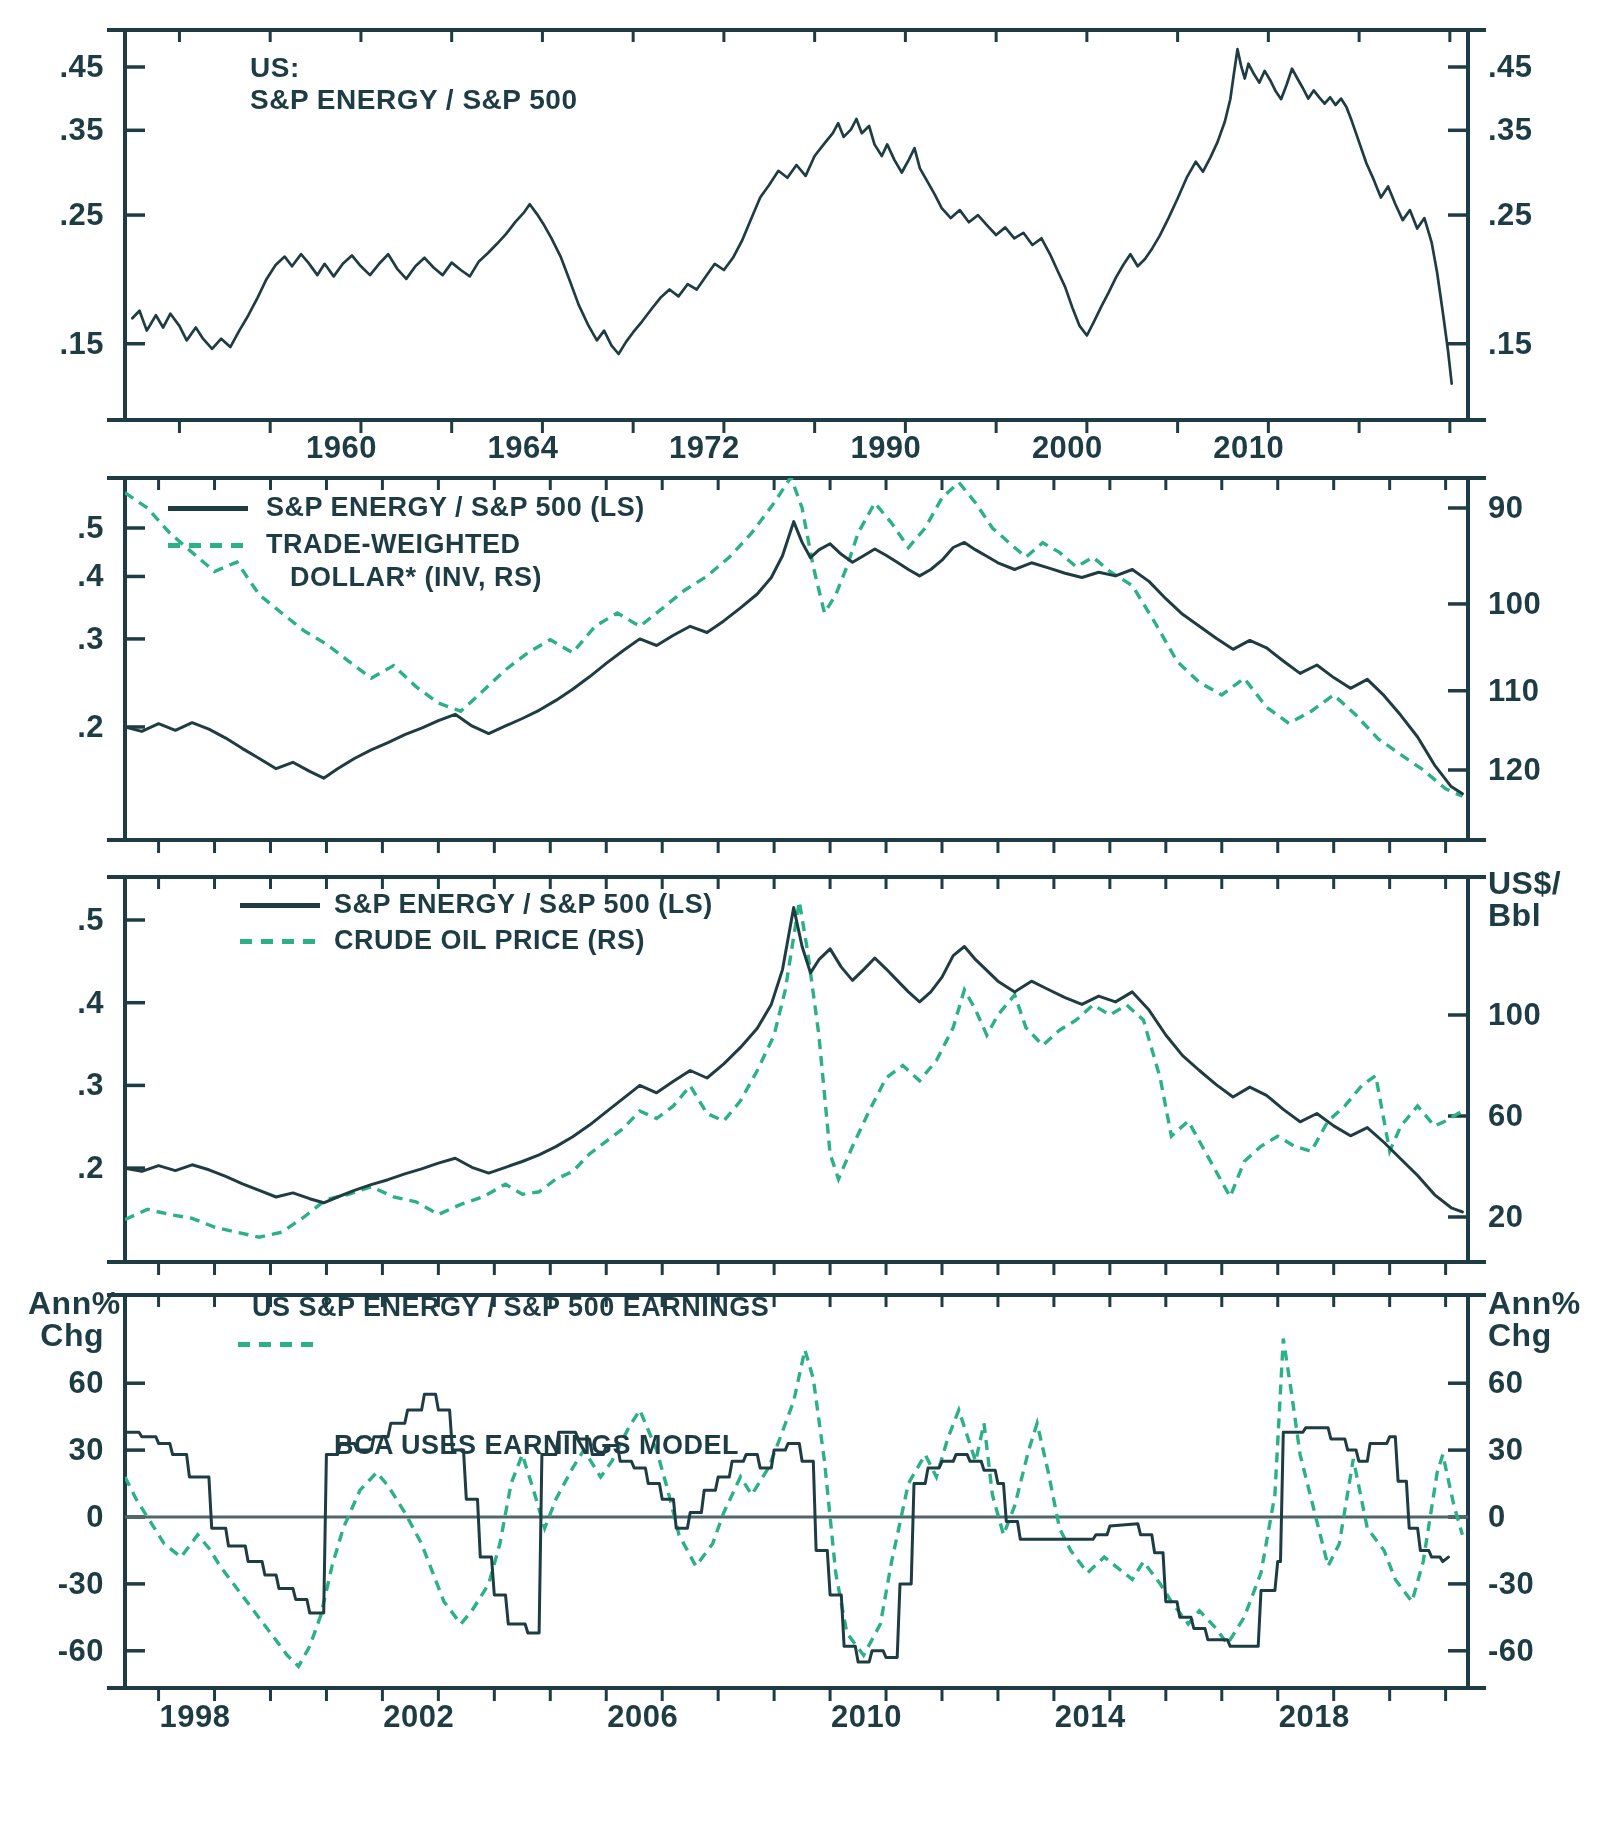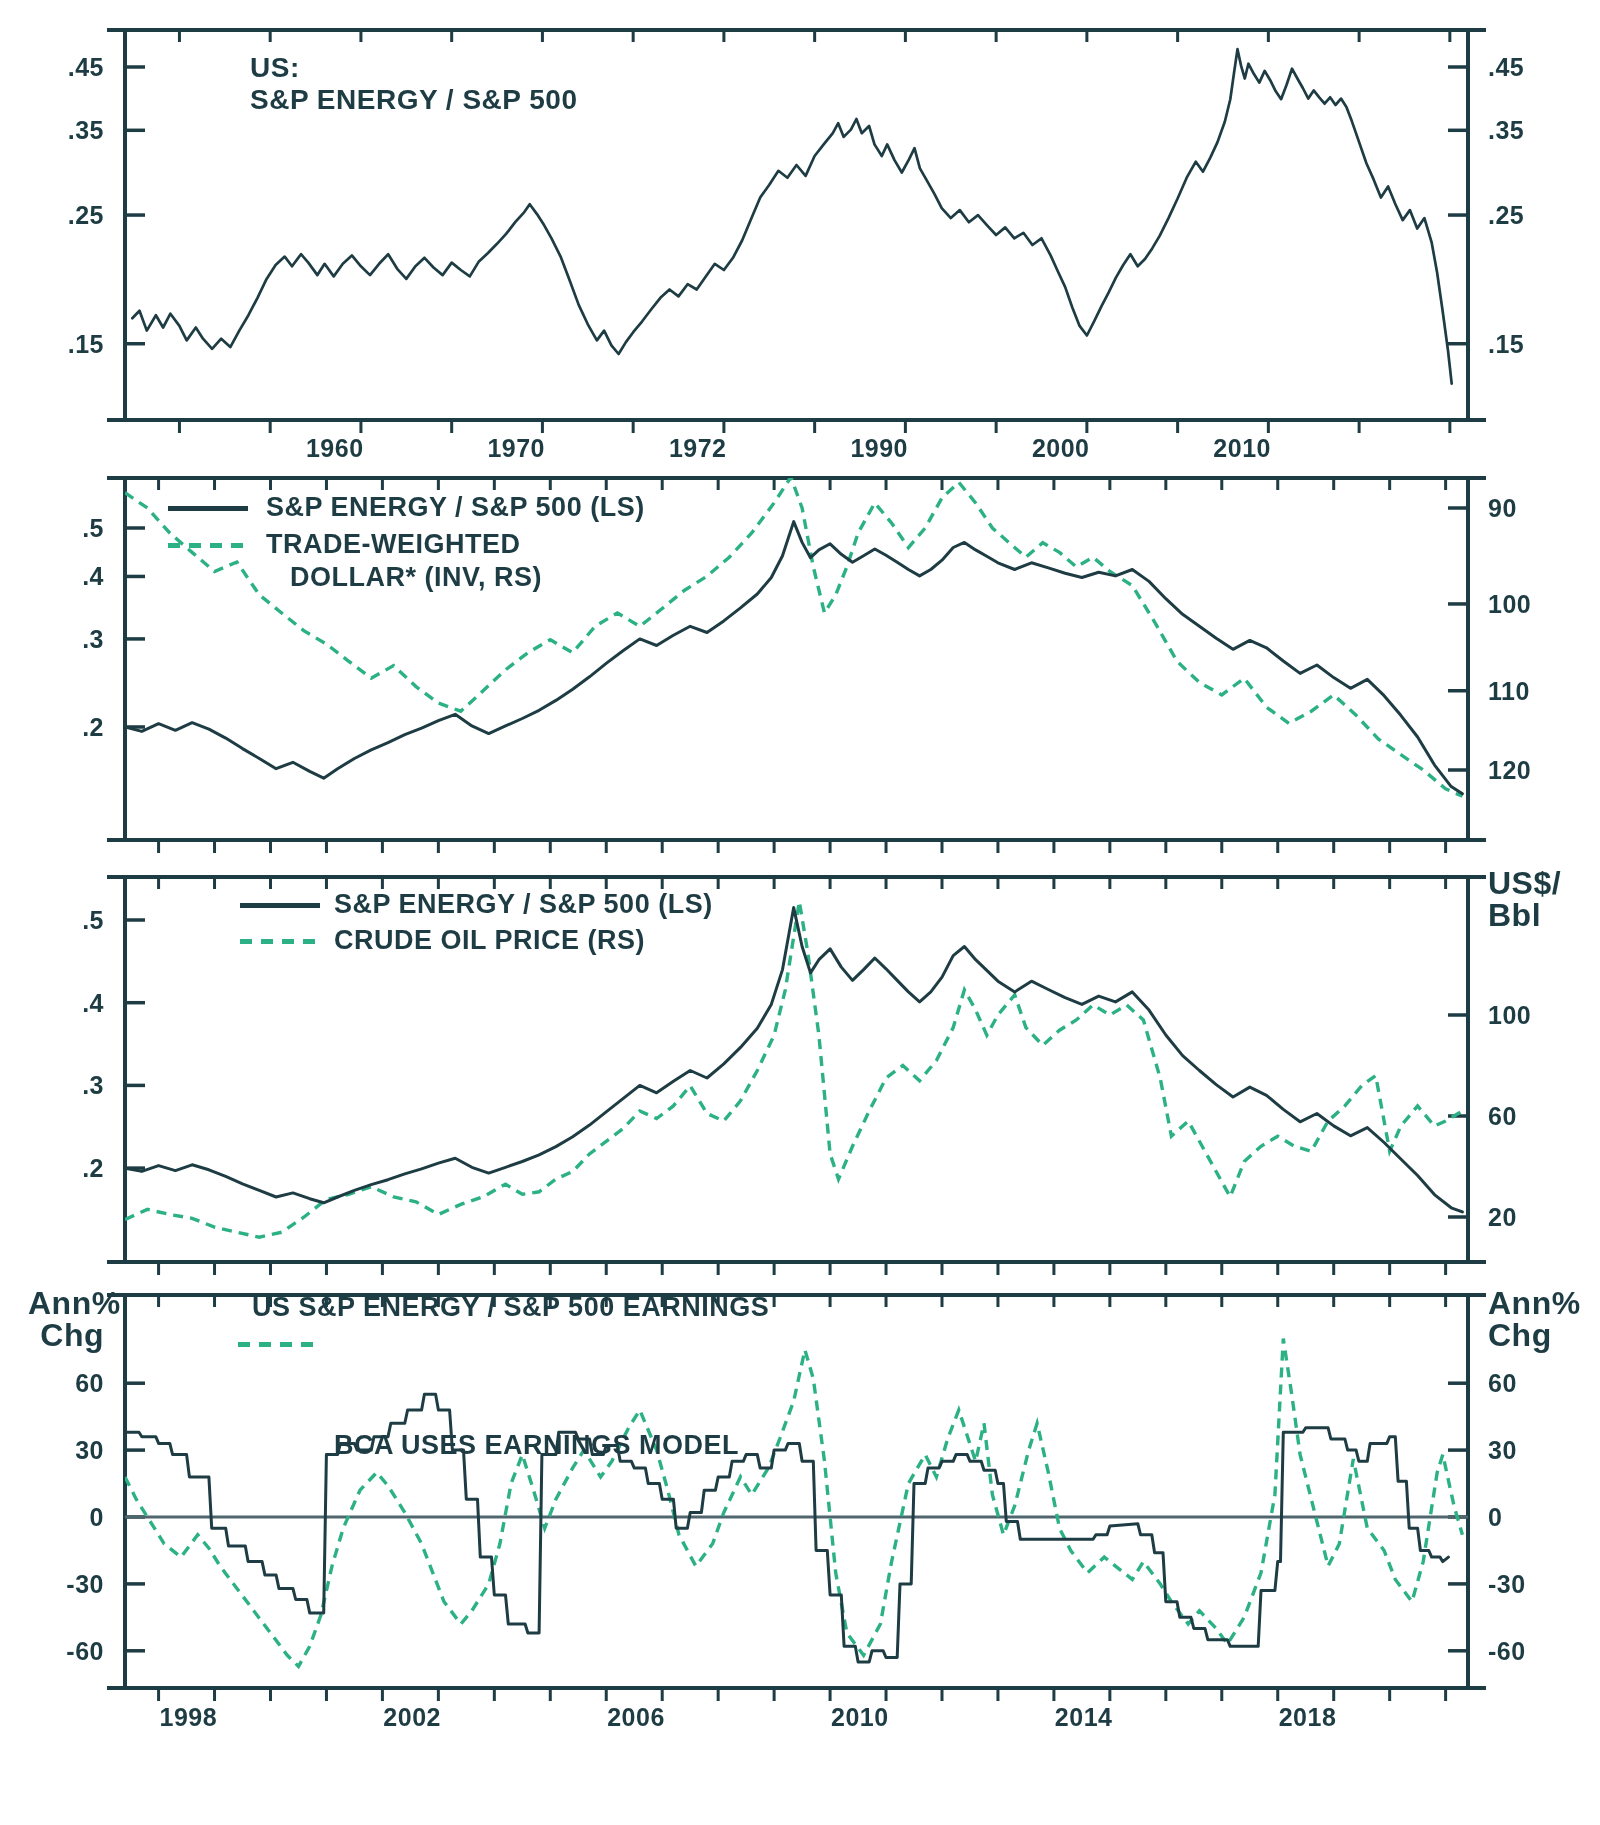--- a/index.html
+++ b/index.html
@@ -10,21 +10,21 @@
   }
   html,body{margin:0;padding:0;background:#ffffff;}
   body{
     width:1600px;height:1825px;position:relative;overflow:hidden;
     font-family:"Liberation Sans", sans-serif;
     color:var(--ink);
   }
   #stage{position:absolute;left:0;top:0;width:1600px;height:1825px;}
   svg{position:absolute;left:0;top:0;}
   .lbl{position:absolute;font-weight:bold;white-space:nowrap;letter-spacing:.5px;}
-  .num{font-size:25px;line-height:30px;}
+  .num{font-size:31px;line-height:30px;}
   .ynum-l{width:76px;text-align:right;}
   .ynum-r{width:90px;text-align:left;}
   .xnum{width:110px;text-align:left;}
   .title{font-size:28px;line-height:31px;}
   .legend-text{font-size:27px;line-height:30px;}
   .unit{font-size:32px;line-height:30px;}
   .swatch-solid{position:absolute;height:5px;background:var(--ink);}
   .swatch-dash{position:absolute;height:5px;background:repeating-linear-gradient(90deg,var(--green) 0 12px,rgba(0,0,0,0) 12px 21px);}
   .footer-src{font-size:23px;letter-spacing:.6px;}
   .brand{font-family:"Liberation Serif", serif;font-weight:bold;color:var(--brand);font-size:30px;letter-spacing:.5px;}
@@ -316,21 +316,21 @@
 
 <div class="lbl num ynum-l" style="left: 28px; top: 52px;">.45</div>
     <div class="lbl num ynum-l" style="left: 28px; top: 115.304px;">.35</div>
     <div class="lbl num ynum-l" style="left: 28px; top: 200.058px;">.25</div>
     <div class="lbl num ynum-l" style="left: 28px; top: 328.73px;">.15</div>
     <div class="lbl num ynum-r" style="left: 1488px; top: 52px;">.45</div>
     <div class="lbl num ynum-r" style="left: 1488px; top: 115.304px;">.35</div>
     <div class="lbl num ynum-r" style="left: 1488px; top: 200.058px;">.25</div>
     <div class="lbl num ynum-r" style="left: 1488px; top: 328.73px;">.15</div>
     <div class="lbl num xnum" style="left: 305.932px; top: 433px;">1960</div>
-    <div class="lbl num xnum" style="left: 487.419px; top: 433px;">1970</div>
+    <div class="lbl num xnum" style="left: 487.419px; top: 433px;">1964</div>
     <div class="lbl num xnum" style="left: 668.905px; top: 433px;">1972</div>
     <div class="lbl num xnum" style="left: 850.392px; top: 433px;">1990</div>
     <div class="lbl num xnum" style="left: 1031.88px; top: 433px;">2000</div>
     <div class="lbl num xnum" style="left: 1213.36px; top: 433px;">2010</div>
     <div class="lbl num ynum-l" style="left: 28px; top: 513px;">.5</div>
     <div class="lbl num ynum-l" style="left: 28px; top: 561.455px;">.4</div>
     <div class="lbl num ynum-l" style="left: 28px; top: 623.924px;">.3</div>
     <div class="lbl num ynum-l" style="left: 28px; top: 711.97px;">.2</div>
     <div class="lbl num ynum-r" style="left: 1488px; top: 493px;">90</div>
     <div class="lbl num ynum-r" style="left: 1488px; top: 588.953px;">100</div>

